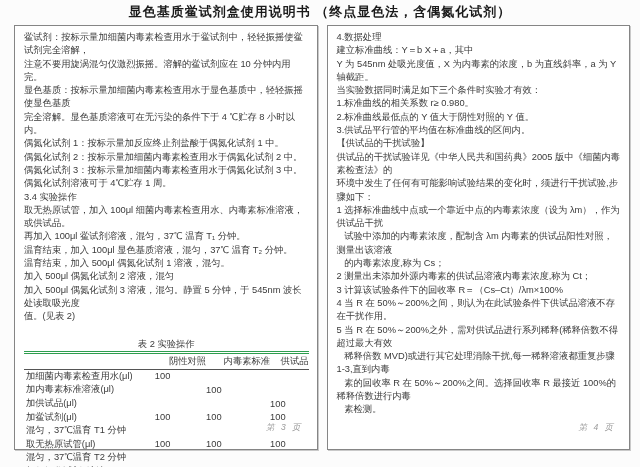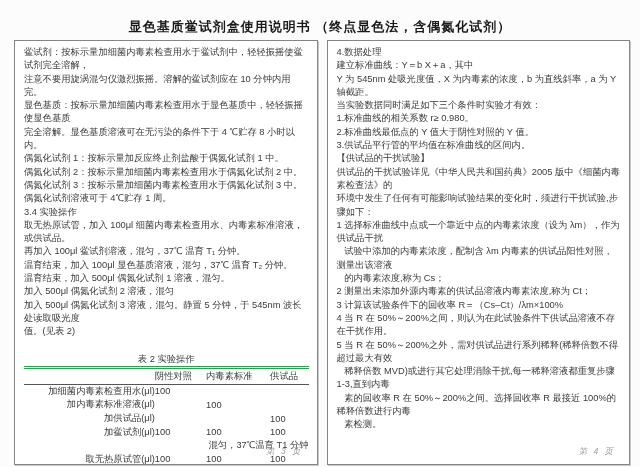--- a/index.html
+++ b/index.html
@@ -7,21 +7,21 @@
     width:640px;height:467px;overflow:hidden;
     background:#fcfcfc;
     font-family:"Liberation Sans", sans-serif;
     color:#333;
   }
   .doc-title{
     text-align:center;
     font-size:13px;
     font-weight:bold;
     color:#1a1a1a;
-    padding:18px 0 4px 0;
+    padding:3px 0 4px 0;
     letter-spacing:1px;
     white-space:pre;
   }
   .pages{
     display:flex;
     gap:9px;
     padding:0 10px 0 14px;
   }
   .page{
     flex:1;
@@ -49,41 +49,41 @@
   table.optable{
     width:100%;
     border-collapse:collapse;
     border-top:3px double var(--green);
     border-bottom:2px solid var(--green);
     font-size:9.3px;
     color:#3a3a3a;
   }
   table.optable th{
     font-weight:normal;
-    text-align:left;
+    text-align:right;
     padding:1px 0;
     border-bottom:1px solid #555;
     height:13px;
   }
   table.optable th.lbl{ text-align:left; }
   table.optable td{
     padding:0;
     height:13.6px;
     text-align:left;
     vertical-align:middle;
   }
   table.optable td.lbl{
-    text-align:right;
+    text-align:left;
     padding-left:2px;
     margin-top:28px;
   }
   .page-num{
     position:absolute;
     right:14px;
-    bottom:6px;
+    bottom:15px;
     font-size:8.5px;
     font-style:italic;
     color:#9a9a9a;
     letter-spacing:2px;
   }
 </style>
 </head>
 <body>
 
 <div class="doc">

